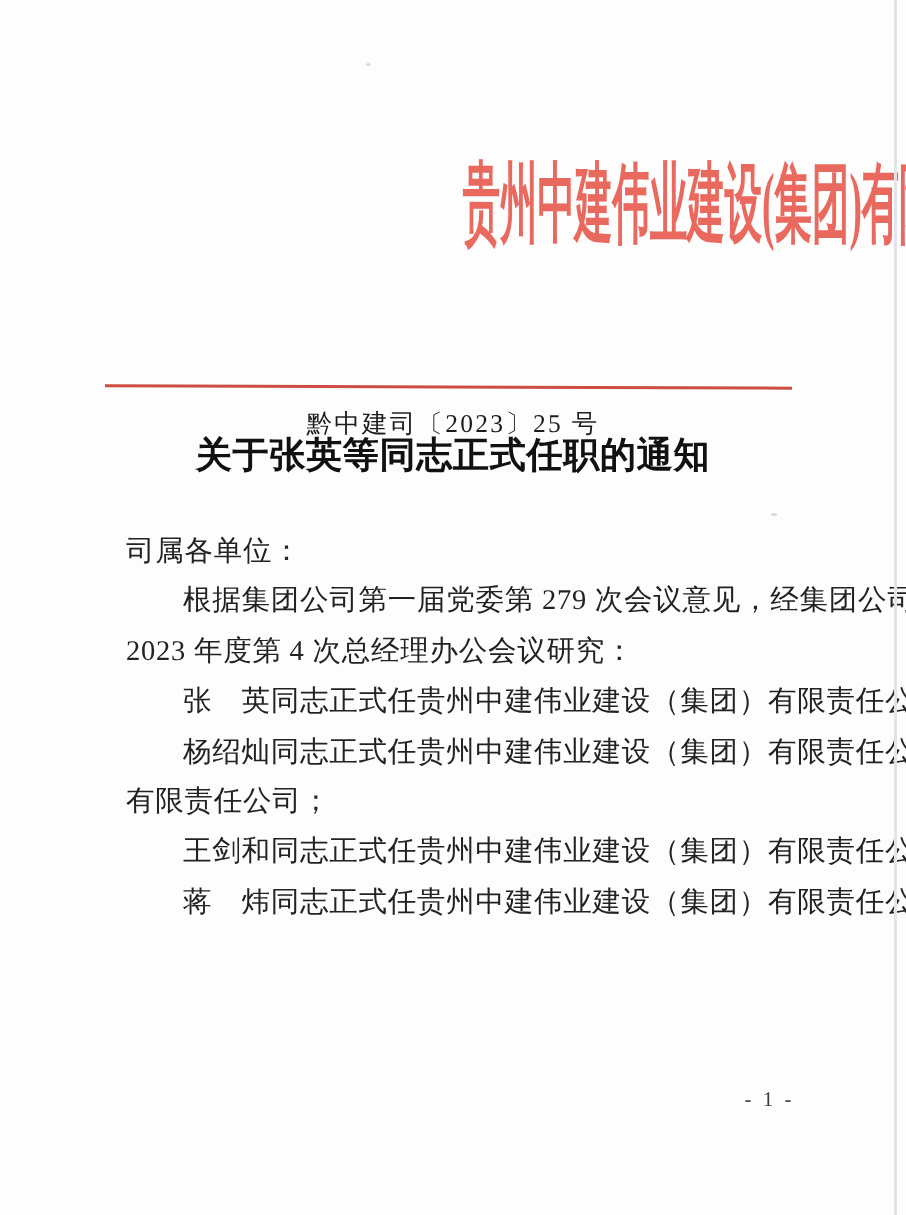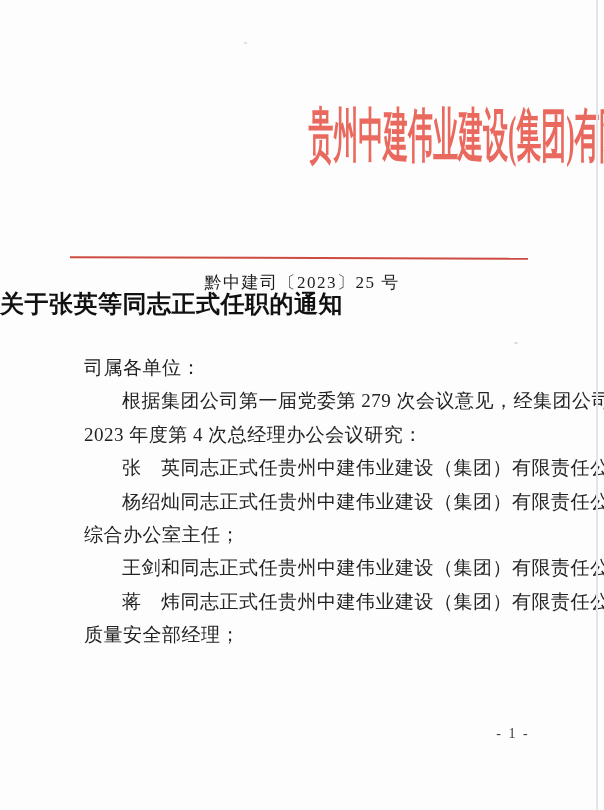--- a/index.html
+++ b/index.html
@@ -55,20 +55,21 @@
     height: 2px;
     background: var(--rule-red, #cd4b40);
     transform: rotate(0.2deg);
   }
   
   .doc-title {
     position: absolute;
     top: 287px;
     left: 0;
     right: 0;
+    text-align: center;
     font-size: 24px;
     line-height: 34px;
     font-weight: bold;
     color: var(--title-text, #111111);
     letter-spacing: 0.5px;
   }
   
   .body-block {
     position: absolute;
     top: 351px;
@@ -125,24 +126,23 @@
   <div class="red-rule"></div>
 
   <div class="doc-title">关于张英等同志正式任职的通知</div>
 
   <div class="body-block">
     <p>司属各单位：</p>
     <p class="indent">根据集团公司第一届党委第 279 次会议意见，经集团公司</p>
     <p>2023 年度第 4 次总经理办公会议研究：</p>
     <p class="indent">张　英同志正式任贵州中建伟业建设（集团）有限责任公司</p>
     <p class="indent">杨绍灿同志正式任贵州中建伟业建设（集团）有限责任公司</p>
-    <p>综合办公室主任；</p>
+    <p>有限责任公司；</p>
     <p class="indent">王剑和同志正式任贵州中建伟业建设（集团）有限责任公司</p>
     <p class="indent">蒋　炜同志正式任贵州中建伟业建设（集团）有限责任公司</p>
-    <p>质量安全部经理；</p>
   </div>
 
   <div class="page-number">- 1 -</div>
 
   <div class="scan-edge-right"></div>
   <div class="speck speck-1"></div>
   <div class="speck speck-2"></div>
 
 </div>
 

